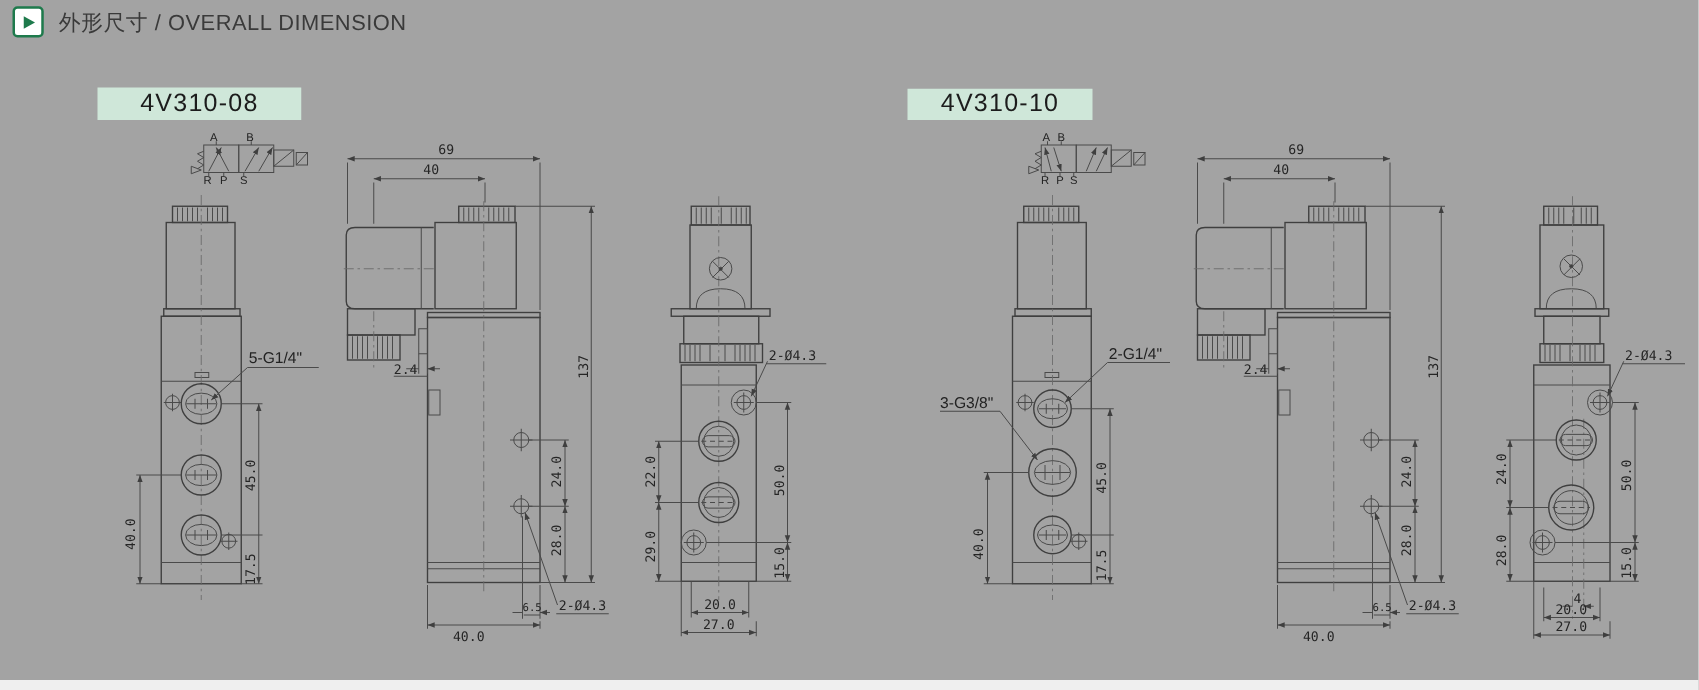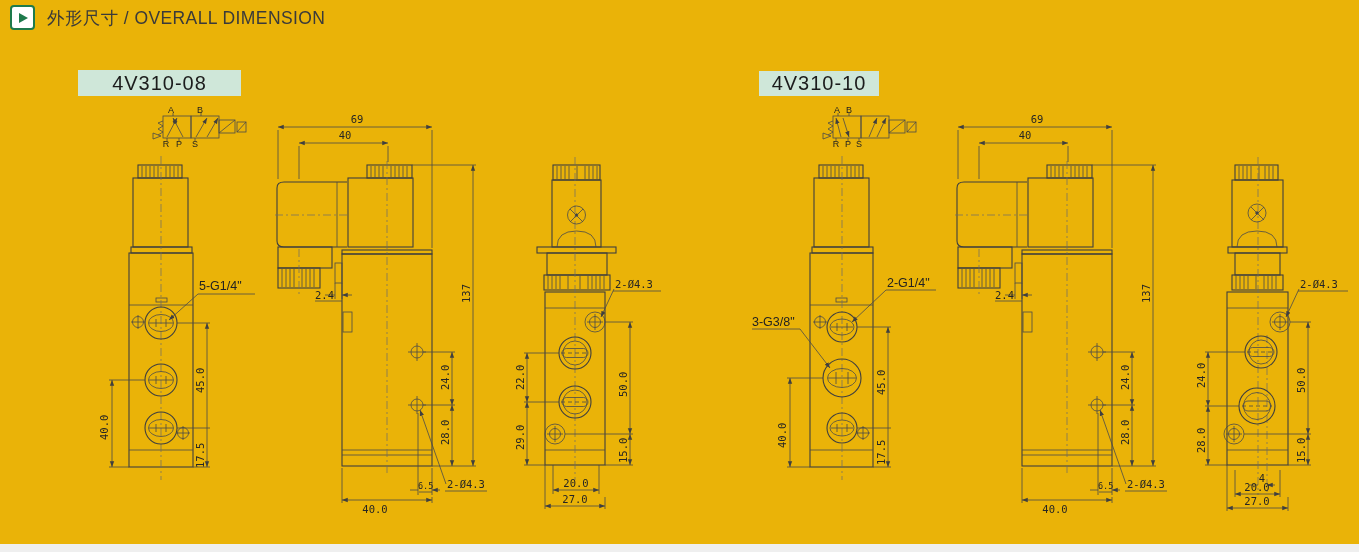--- a/index.html
+++ b/index.html
@@ -1,29 +1,29 @@
 <!DOCTYPE html>
 <html><head>
 <meta charset="utf-8">
 <style>
   html,body{margin:0;padding:0;background:#fff;}
-  #stage{position:relative;width:1359px;height:552px;background:#eab308;overflow:hidden;
+  #stage{position:relative;width:1359px;height:552px;background:#a3a3a3;overflow:hidden;
          font-family:"Liberation Sans",sans-serif;}
   
   .hdr{position:absolute;left:10px;top:5px;display:flex;align-items:center;gap:12px;}
   .play-box{width:21px;height:21px;border:2px solid #1e7a4c;border-radius:4px;background:#fff;
             display:flex;align-items:center;justify-content:center;}
   .play-tri{width:0;height:0;border-left:9px solid #1e7a4c;border-top:5.5px solid transparent;
             border-bottom:5.5px solid transparent;margin-left:2px;}
   .hdr-title{font-size:17.5px;color:#3a3a3a;letter-spacing:.4px;}
   
   .model-box{position:absolute;background:#cfe7d9;color:#1c1c1c;font-weight:normal;font-size:20px;
              display:flex;align-items:center;justify-content:center;letter-spacing:1px;}
   #mb-left{left:78px;top:70px;width:163px;height:26px;}
-  #mb-right{left:759px;top:71px;width:120px;height:25px;}
+  #mb-right{left:726px;top:71px;width:148px;height:25px;}
   svg{position:absolute;overflow:visible;}
   .ln{fill:none;stroke:#3f3f3f;stroke-width:1.1;}
   .thin{fill:none;stroke:#4a4a4a;stroke-width:.8;}
   .cl{fill:none;stroke:#6a6a6a;stroke-width:.7;stroke-dasharray:8 3 2 3;}
   .dim{fill:none;stroke:#4a4a4a;stroke-width:.8;}
   .dsh{fill:none;stroke:#4a4a4a;stroke-width:.8;stroke-dasharray:4 3;}
   text.d{font:10.5px "DejaVu Sans Mono",monospace;fill:#252525;}
   text.s{font:8.5px "DejaVu Sans Mono",monospace;fill:#252525;}
   text.g{font:12.5px "Liberation Sans",sans-serif;fill:#222;}
   text.p{font:9px "Liberation Sans",sans-serif;fill:#222;}

